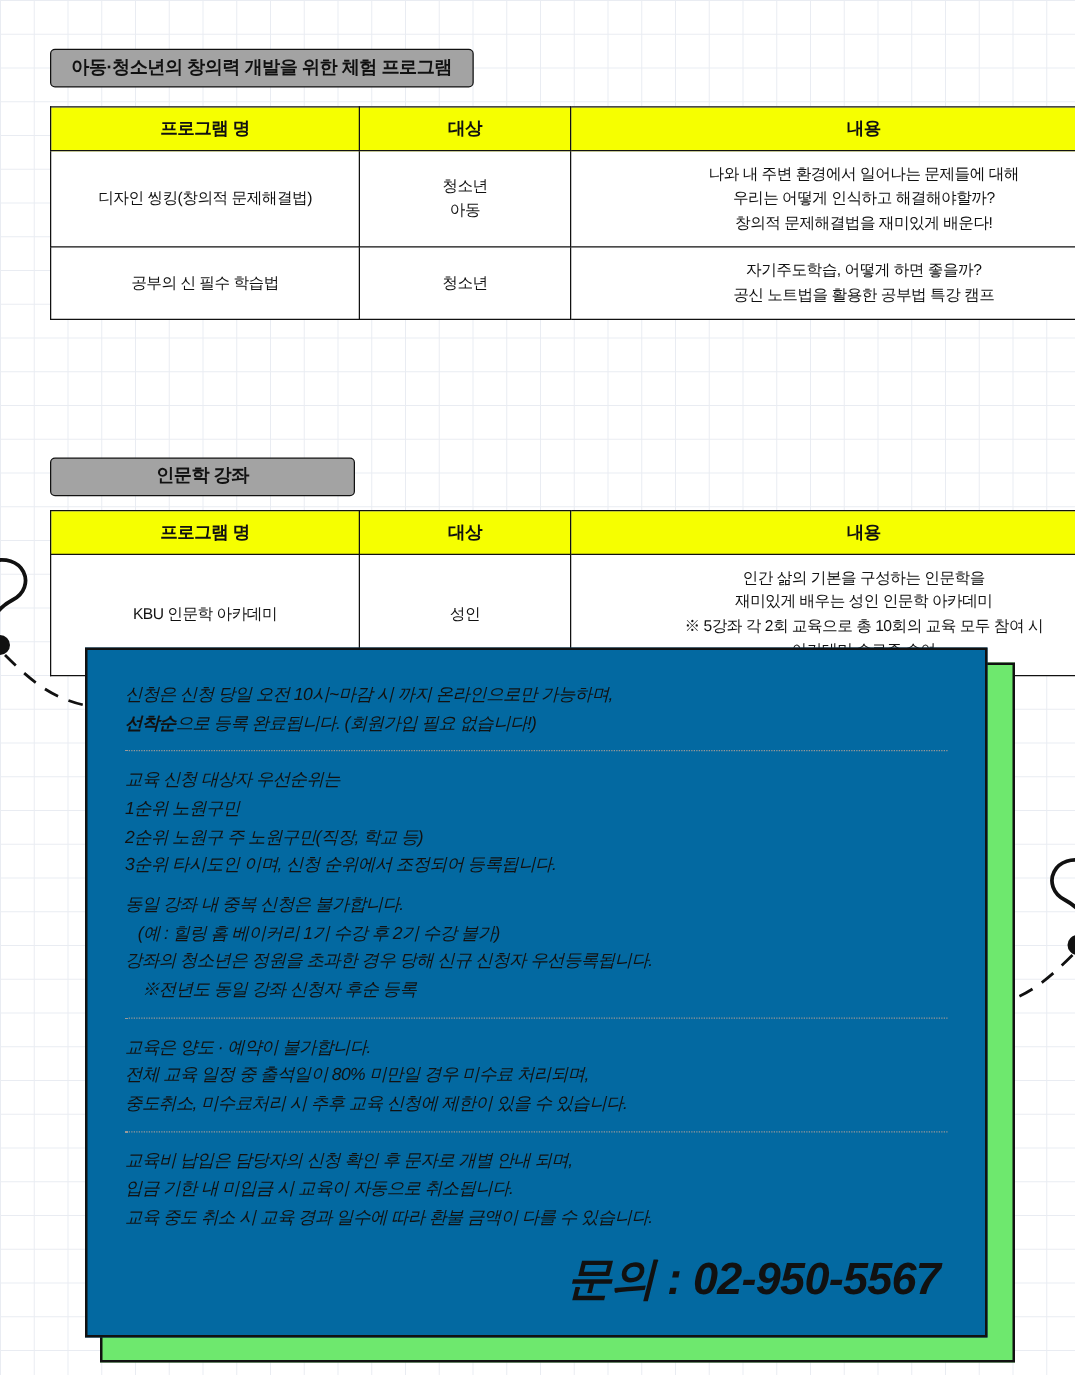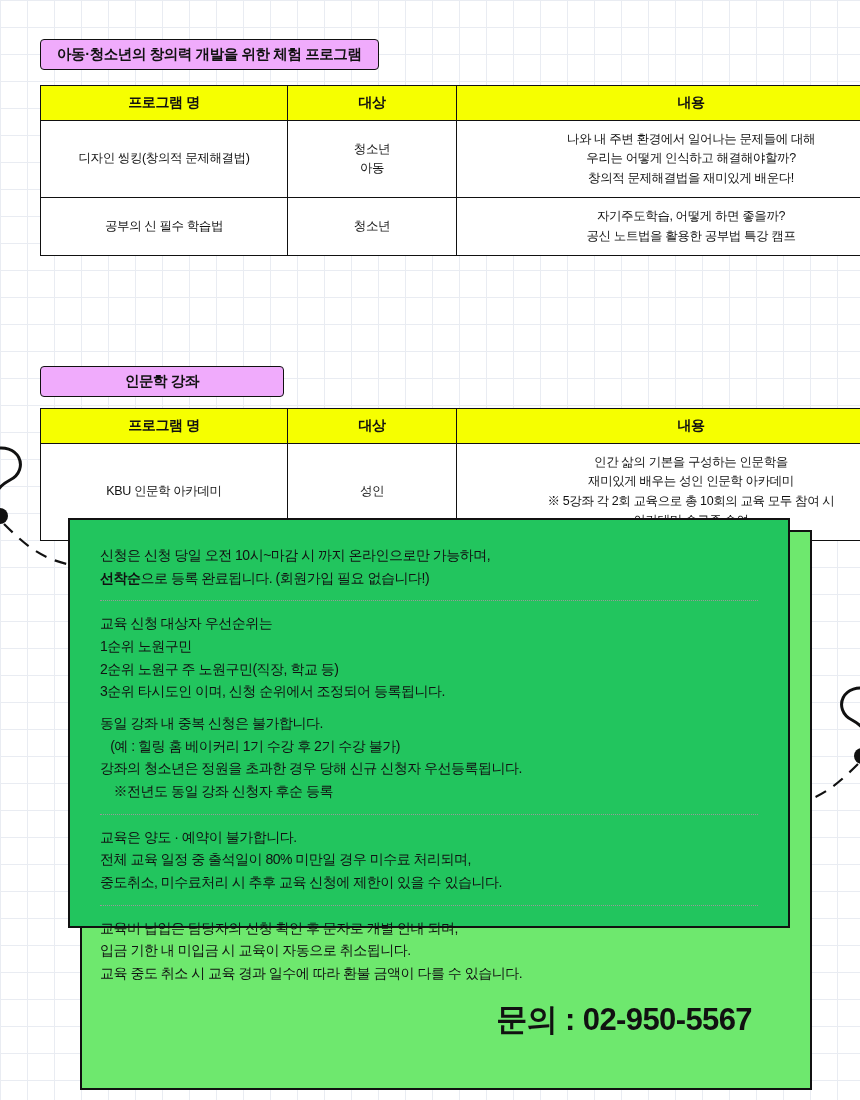--- a/index.html
+++ b/index.html
@@ -27,21 +27,21 @@
   }
   .page {
     position: absolute;
     inset: 0;
     z-index: 2;
   }
 
   
   .section-title {
     position: absolute;
-    background: #f0abfc;
+    background: #a3a3a3;
     border: 1.5px solid #111;
     border-radius: 4px;
     font-size: 14.5px;
     font-weight: bold;
     color: #111;
     text-align: center;
     line-height: 1.1;
     box-sizing: border-box;
     padding: 7px 16px 6px 16px;
     letter-spacing: -0.4px;
@@ -90,44 +90,45 @@
     height: 556px;
     background: #6ee86e;
     border: 2px solid #111;
     z-index: 3;
   }
   .notice-card {
     position: absolute;
     left: 68px;
     top: 518px;
     width: 722px;
-    height: 410px;
-    background: #22c55e;
+    height: 552px;
+    background: #0369a1;
     border: 2px solid #111;
     z-index: 4;
     box-sizing: border-box;
     padding: 24px 30px 10px 30px;
+    font-style: italic;
   }
   .notice-card p {
     margin: 0;
     font-size: 14px;
     line-height: 1.62;
     color: #111;
     letter-spacing: -0.5px;
   }
   .notice-card p b { font-weight: bold; }
   .divider {
     border: 0;
     border-top: 1.5px dotted #999;
     margin: 11px 0 11px 0;
   }
   .spacer-s { height: 9px; }
   .phone {
     text-align: right;
-    font-size: 31px;
+    font-size: 36px;
     font-weight: bold;
     color: #111;
     letter-spacing: -0.6px;
     margin-top: 14px;
     padding-right: 6px;
   }
 
   
   .deco {
     position: absolute;

